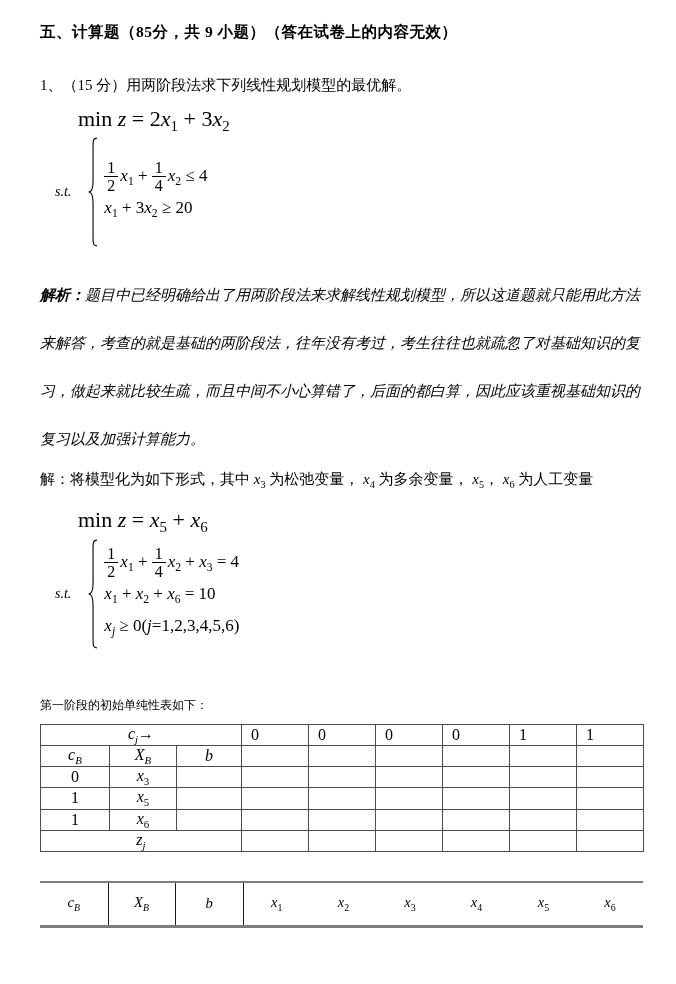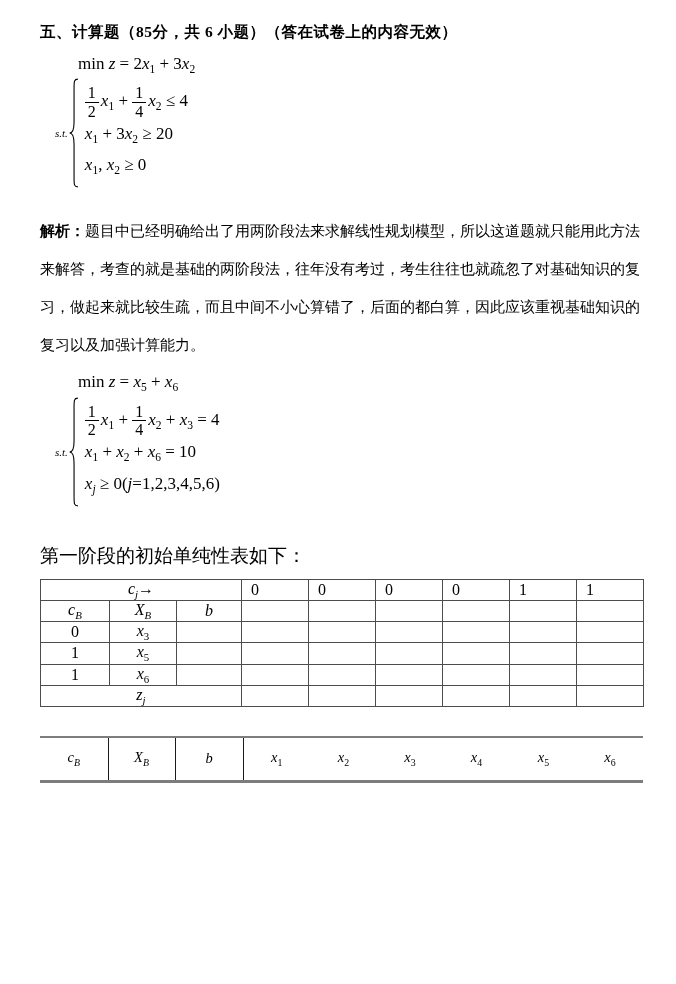--- a/index.html
+++ b/index.html
@@ -20,33 +20,33 @@
   }
   .problem{
     margin-top:33px;
     font-size:15px;
   }
   
   .math{font-family:"Liberation Serif","DejaVu Serif",serif;}
   .objective{
     margin-top:11px;
     margin-left:38px;
-    font-size:17px;
+    font-size:22px;
   }
   .objective2{margin-top:8px;}
   .st-row{
     display:flex;
     align-items:center;
     margin-left:15px;
     margin-top:2px;
   }
   .st-label{
     font-style:italic;
-    font-size:11px;
-    margin-right:0;
+    font-size:14px;
+    margin-right:16px;
     white-space:nowrap;
   }
   .brace{
     width:11px;
     align-self:stretch;
     flex:0 0 11px;
   }
   .constraints{
     display:flex;
     flex-direction:column;
@@ -67,32 +67,33 @@
     line-height:1.08;
     font-size:16px;
     margin:1px 2px 1px 0;
   }
   .fnum{display:block;border-bottom:1.2px solid #000;padding:0 3px;}
   .fden{display:block;}
   
   .para{
     margin-top:24px;
     font-size:15px;
-    line-height:38px;
+    line-height:48px;
     text-align:justify;
+    font-style:italic;
   }
   .blabel{font-weight:bold;}
   .solution{
     margin-top:2px;
     font-size:15px;
     line-height:28px;
   }
   .table-intro{
-    margin-top:36px;
-    font-size:19px;
+    margin-top:48px;
+    font-size:12px;
   }
   
   table.t1{
     border-collapse:collapse;
     table-layout:fixed;
     width:603px;
     margin-top:10px;
   }
   .t1 td{
     border:1.8px solid #4d4d4d;
@@ -118,41 +119,42 @@
   }
   .t2 tr.r1 td{height:45px;border-top:3px solid #7d7d7d;}
   .t2 tr.r2 td{height:42px;border-top:2px solid #7d7d7d;border-bottom:3px solid #7d7d7d;}
   .t2 td.vline{border-right:1.5px solid #1a1a1a;}
 </style>
 </head>
 <body>
 
 <div class="page">
 
-  <div class="title">五、计算题（85分，共 6 小题）（答在试卷上的内容无效）</div>
-
+  <div class="title">五、计算题（85分，共 9 小题）（答在试卷上的内容无效）</div>
+
+  <div class="problem">1、（15 分）用两阶段法求下列线性规划模型的最优解。</div>
 
   <div class="objective math">min <i class="mv">z</i> = 2<i class="mv">x</i><sub>1</sub> + 3<i class="mv">x</i><sub>2</sub></div>
 
   <div class="st-row">
     <span class="st-label math">s.t.</span>
     <svg class="brace" viewBox="0 0 10 100" preserveAspectRatio="none" aria-hidden="true">
       <path d="M9 1 C5.5 1 5.5 3 5.5 10 L5.5 40 C5.5 47 4 50 1.5 50 C4 50 5.5 53 5.5 60 L5.5 90 C5.5 97 5.5 99 9 99" fill="none" stroke="#000" stroke-width="1.1" vector-effect="non-scaling-stroke"></path>
     </svg>
     <div class="constraints math">
       <div class="cline"><span class="frac"><span class="fnum">1</span><span class="fden">2</span></span><i class="mv">x</i><sub>1</sub> + <span class="frac"><span class="fnum">1</span><span class="fden">4</span></span><i class="mv">x</i><sub>2</sub> ≤ 4</div>
       <div class="cline"><i class="mv">x</i><sub>1</sub> + 3<i class="mv">x</i><sub>2</sub> ≥ 20</div>
-      <div class="cline"><i class="mv">x</i><sub>1</sub>, <i class="mv">x</i><sub>2</sub> ≥ 0</div>
     </div>
   </div>
 
   <div class="para">
     <span class="blabel">解析：</span><span>题目中已经明确给出了用两阶段法来求解线性规划模型，所以这道题就只能用此方法来解答，考查的就是基础的两阶段法，往年没有考过，考生往往也就疏忽了对基础知识的复习，做起来就比较生疏，而且中间不小心算错了，后面的都白算，因此应该重视基础知识的复习以及加强计算能力。</span>
   </div>
 
+  <div class="solution">解：将模型化为如下形式，其中 <i class="mv">x</i><sub>3</sub> 为松弛变量， <i class="mv">x</i><sub>4</sub> 为多余变量， <i class="mv">x</i><sub>5</sub>， <i class="mv">x</i><sub>6</sub> 为人工变量</div>
 
   <div class="objective objective2 math">min <i class="mv">z</i> = <i class="mv">x</i><sub>5</sub> + <i class="mv">x</i><sub>6</sub></div>
 
   <div class="st-row">
     <span class="st-label math">s.t.</span>
     <svg class="brace" viewBox="0 0 10 100" preserveAspectRatio="none" aria-hidden="true">
       <path d="M9 1 C5.5 1 5.5 3 5.5 10 L5.5 40 C5.5 47 4 50 1.5 50 C4 50 5.5 53 5.5 60 L5.5 90 C5.5 97 5.5 99 9 99" fill="none" stroke="#000" stroke-width="1.1" vector-effect="non-scaling-stroke"></path>
     </svg>
     <div class="constraints math">
       <div class="cline"><span class="frac"><span class="fnum">1</span><span class="fden">2</span></span><i class="mv">x</i><sub>1</sub> + <span class="frac"><span class="fnum">1</span><span class="fden">4</span></span><i class="mv">x</i><sub>2</sub> + <i class="mv">x</i><sub>3</sub> = 4</div>

